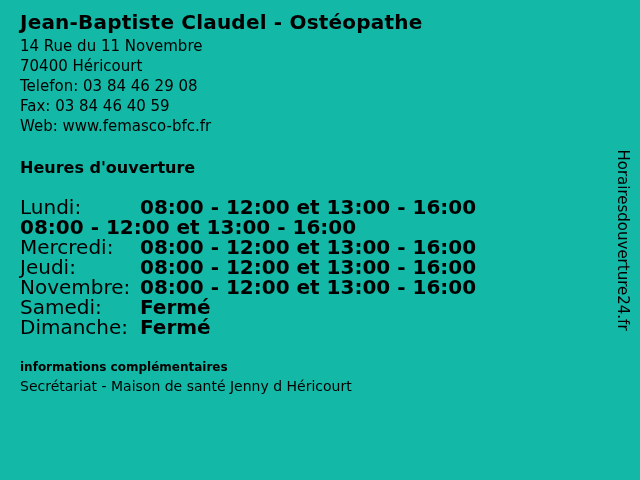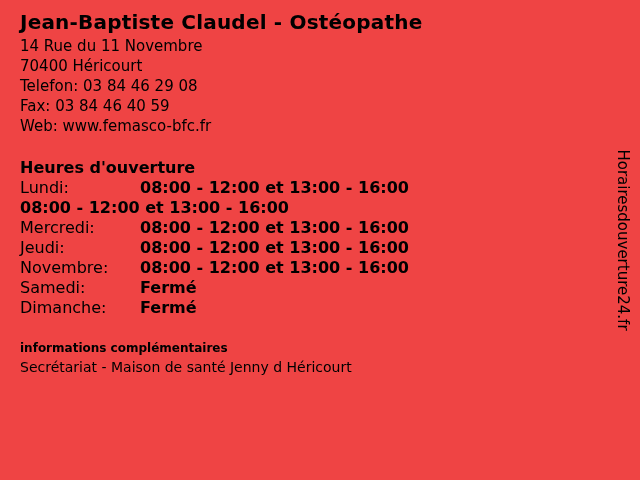--- a/index.html
+++ b/index.html
@@ -6,21 +6,21 @@
   html, body {
     width: 640px; height: 480px;
     background: #ffffff;
     color: #000000;
     font-family: "DejaVu Sans", "Liberation Sans", sans-serif;
     overflow: hidden;
   }
   .page {
     position: relative;
     width: 640px; height: 480px;
-    background: #ef4444;
+    background: #14b8a6;
   }
   .content {
     position: absolute;
     top: 10px; left: 20px;
     width: 560px;
   }
   .page-title {
     font-size: 20px;
     font-weight: bold;
     line-height: 24px;
@@ -31,22 +31,22 @@
     font-size: 15px;
     line-height: 20px;
   }
   .section-heading {
     font-size: 16px;
     font-weight: bold;
     line-height: 20px;
   }
   .hours-heading { margin-top: 22px; }
   .hours-table {
-    margin-top: 0;
-    font-size: 16px;
+    margin-top: 19px;
+    font-size: 20px;
     line-height: 20px;
   }
   .hours-row { display: flex; }
   .hours-day { width: 120px; flex: 0 0 120px; }
   .hours-times { flex: 1; font-weight: bold; }
   .info-heading { margin-top: 20px; font-size: 12px; }
   .info-text {
     font-size: 14px;
     line-height: 19px;
   }

